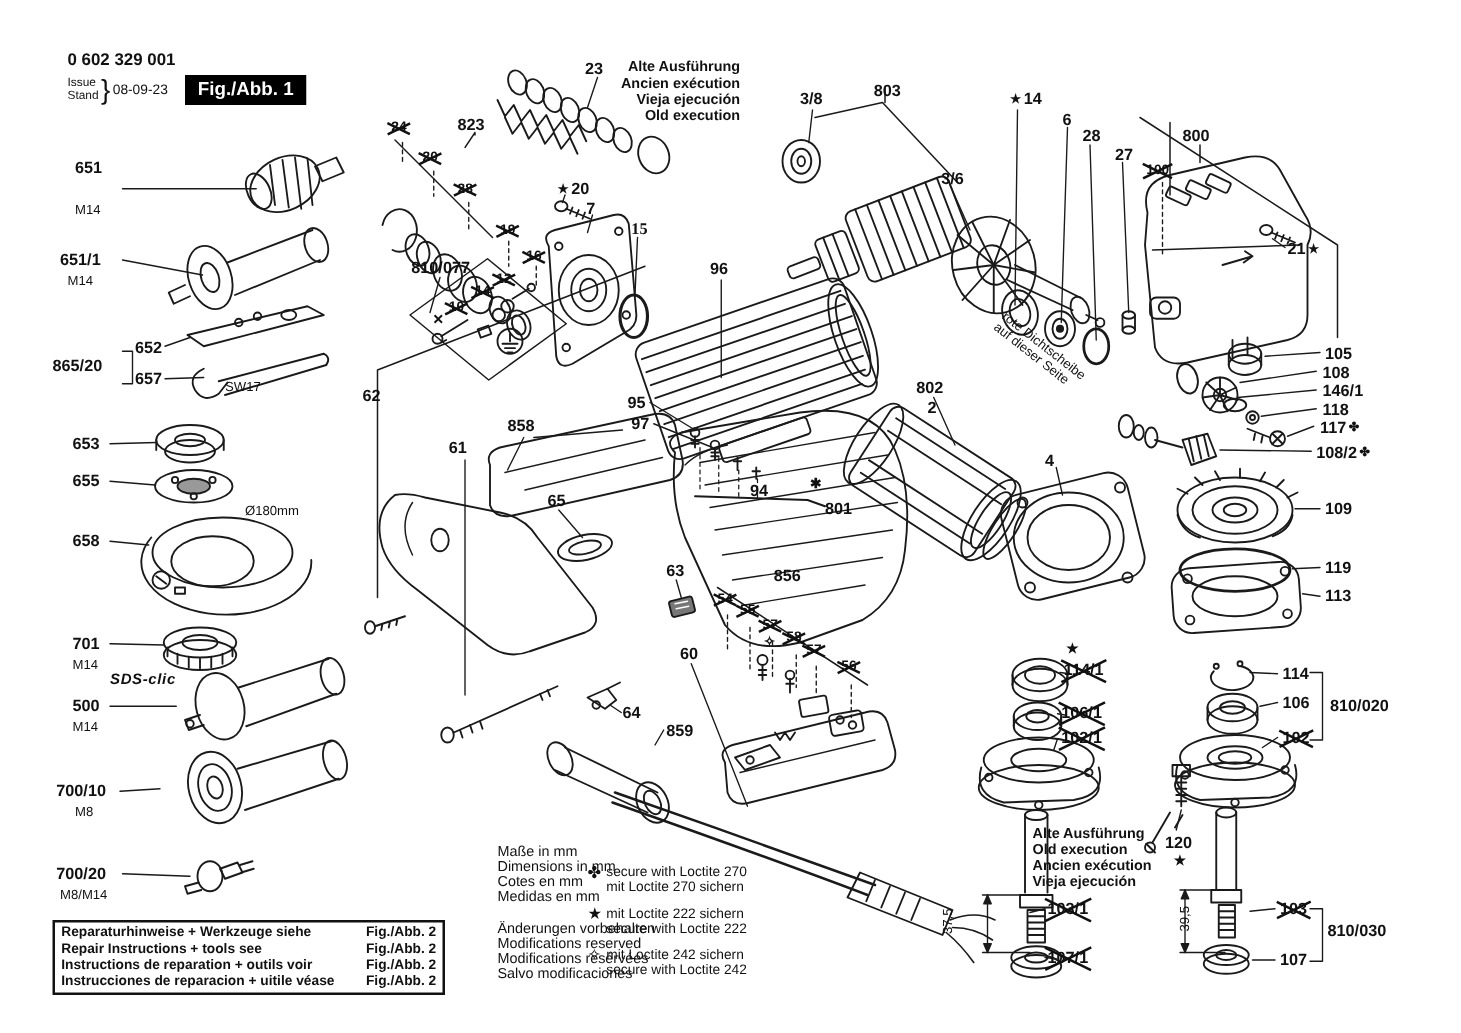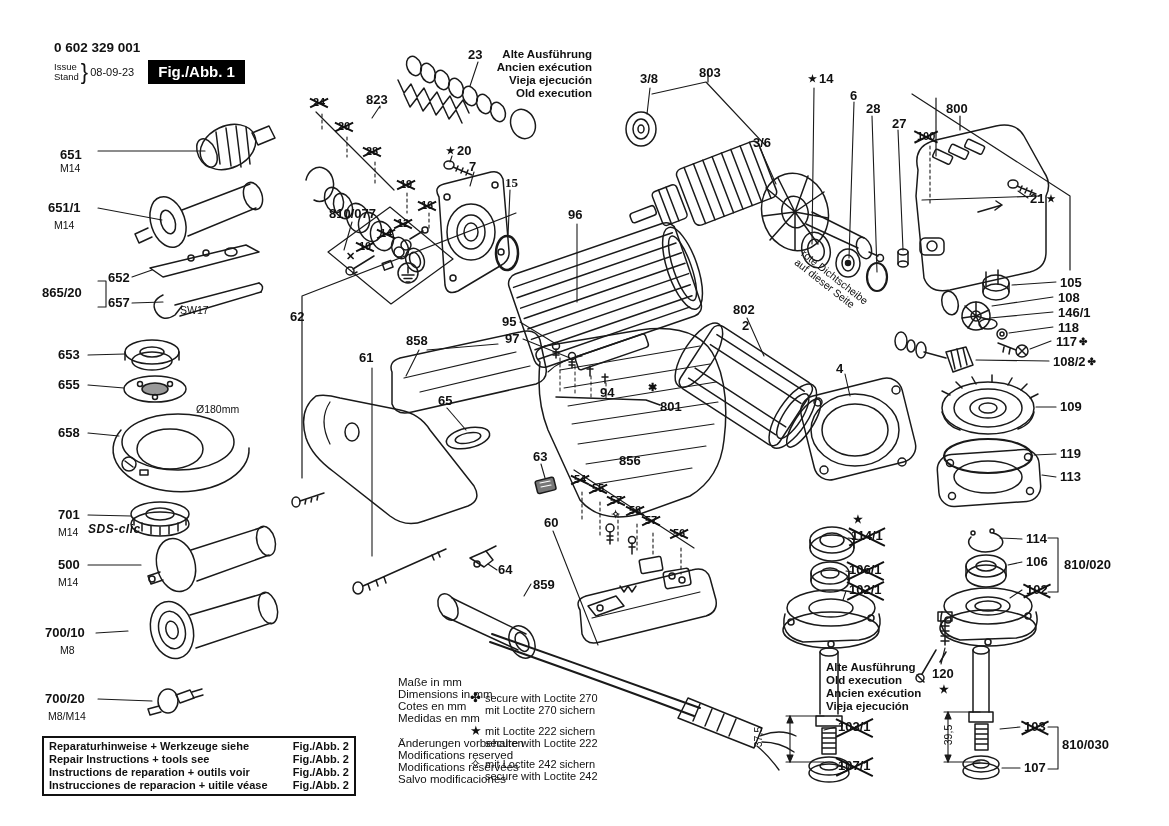--- a/index.html
+++ b/index.html
@@ -539,35 +539,35 @@
         <div>Issue</div>
         <div>Stand</div>
       </div>
       <div id="brace">}</div>
       <div id="issue-date">08-09-23</div>
       <div id="fig-badge">Fig./Abb. 1</div>
     </div>
   </div>
 
   <div id="callouts">
-      <div class="co" style="left: 60px; top: 148px;"><span>651</span></div>
+      <div class="co" style="left: 60px; top: 127px;"><span>651</span></div>
       <div class="co sub" style="left: 60px; top: 161px;"><span>M14</span></div>
       <div class="co" style="left: 48px; top: 201px;"><span>651/1</span></div>
       <div class="co sub" style="left: 54px; top: 218px;"><span>M14</span></div>
       <div class="co" style="left: 42px; top: 286px;"><span>865/20</span></div>
       <div class="co" style="left: 108px; top: 271px;"><span>652</span></div>
       <div class="co" style="left: 108px; top: 296px;"><span>657</span></div>
       <div class="co sub" style="left: 180px; top: 303px;"><span>SW17</span></div>
       <div class="co" style="left: 58px; top: 348px;"><span>653</span></div>
       <div class="co" style="left: 58px; top: 378px;"><span>655</span></div>
       <div class="co sub" style="left: 196px; top: 402px;"><span>Ø180mm</span></div>
       <div class="co" style="left: 58px; top: 426px;"><span>658</span></div>
       <div class="co" style="left: 58px; top: 508px;"><span>701</span></div>
       <div class="co sub" style="left: 58px; top: 525px;"><span>M14</span></div>
-      <div class="co sds" style="left: 88px; top: 522px;"><span>SDS-clic</span></div>
+      <div class="co sds" style="left: 88px; top: 536px;"><span>SDS-clic</span></div>
       <div class="co" style="left: 58px; top: 558px;"><span>500</span></div>
       <div class="co sub" style="left: 58px; top: 575px;"><span>M14</span></div>
       <div class="co" style="left: 45px; top: 626px;"><span>700/10</span></div>
       <div class="co sub" style="left: 60px; top: 643px;"><span>M8</span></div>
       <div class="co" style="left: 45px; top: 692px;"><span>700/20</span></div>
       <div class="co sub" style="left: 48px; top: 709px;"><span>M8/M14</span></div>
       <div class="co" style="left: 468px; top: 48px;"><span>23</span></div>
       <div class="co sm" style="left: 313px; top: 96px;"><span class="crossed">24</span></div>
       <div class="co" style="left: 366px; top: 93px;"><span>823</span></div>
       <div class="co sm" style="left: 338px; top: 120px;"><span class="crossed">20</span></div>

